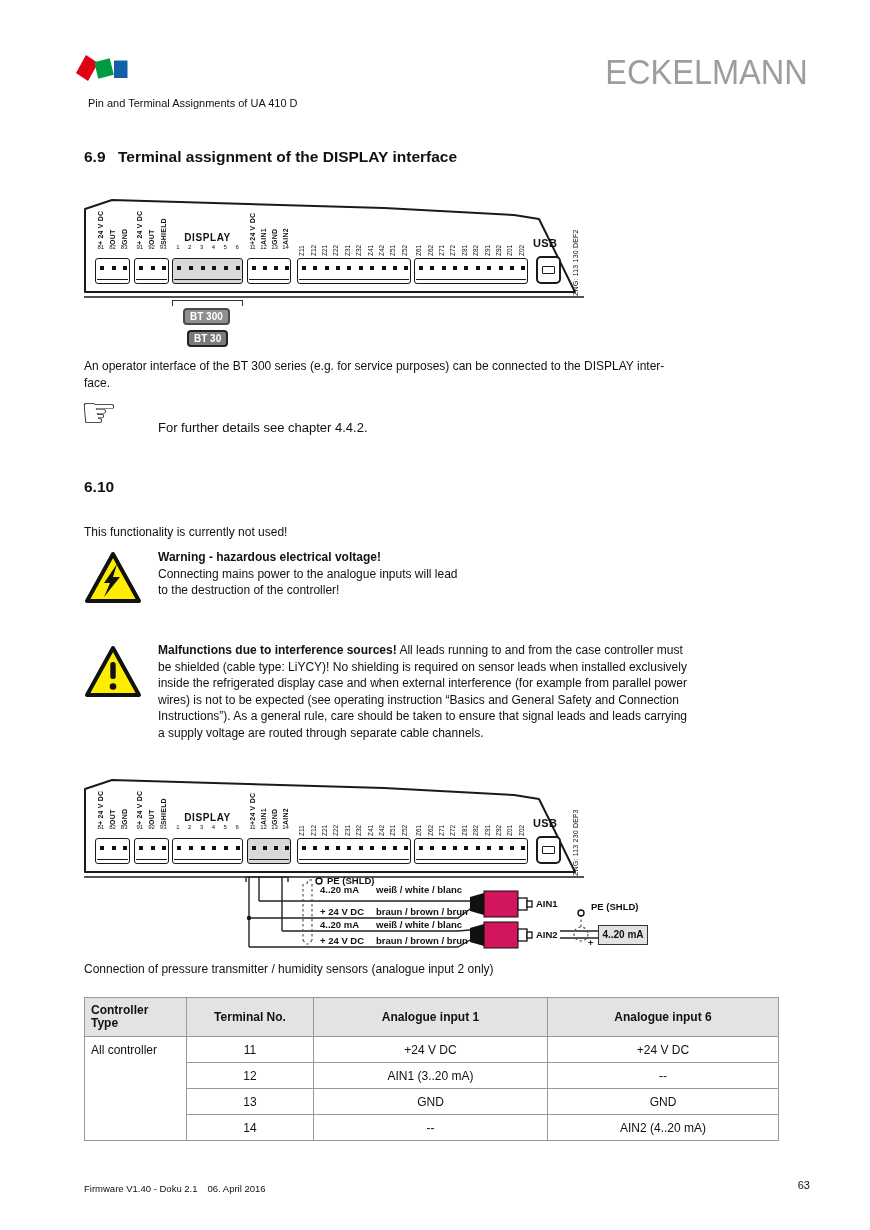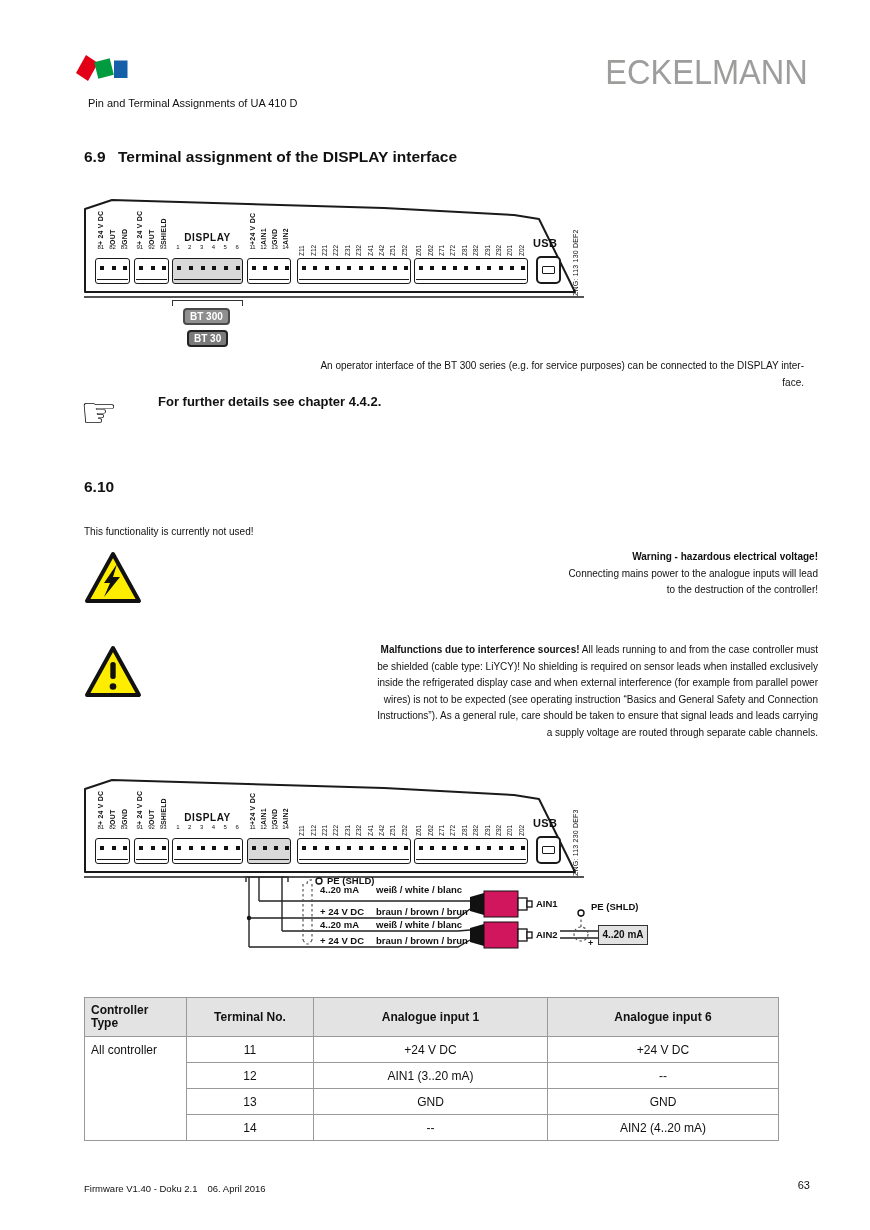--- a/index.html
+++ b/index.html
@@ -1,20 +1,20 @@
 <!DOCTYPE html>
 <html><head>
 <meta charset="utf-8">
 <style>
   html,body{margin:0;padding:0;background:#fff;}
   body{width:870px;height:1230px;font-family:"Liberation Sans",sans-serif;color:#111;}
   .page{position:relative;width:870px;height:1230px;overflow:hidden;background:#fff;}
   .abs{position:absolute;}
   .preline{white-space:pre-line;}
-  .body-text{font-size:10px;line-height:16.5px;text-align:right;}
+  .body-text{font-size:12px;line-height:16.5px;}
   .h2{display:flex;font-size:15.5px;font-weight:bold;}
   .h2 .num{width:34px;flex:0 0 34px;}
   .doc-title{font-size:11px;}
   .wordmark{font-size:35px;color:#9d9d9c;letter-spacing:0px;transform:scaleX(0.93);transform-origin:100% 50%;white-space:nowrap;}
   .footer{font-size:9.5px;color:#111;}
   .footer .gap{display:inline-block;width:10px;}
   .pagenum{font-size:11px;}
 
   
   .diagram{width:512px;height:106px;}
@@ -178,21 +178,21 @@
     </div>
 
   <div class="abs bracket" style="left:172px;top:300px;width:71px;"></div>
   <div class="abs bt-badge bt300" style="left:183px;top:308px;">BT 300</div>
   <div class="abs bt-badge bt30" style="left:187px;top:330px;">BT 30</div>
 
   <div class="abs body-text preline" style="left:84px;top:358px;width:720px;">An operator interface of the BT 300 series (e.g. for service purposes) can be connected to the DISPLAY inter-
 face.</div>
 
   <div class="abs hand" style="left:80px;top:392px;font-size:42px;">☞</div>
-  <div class="abs note-text" style="left:158px;top:394px;font-weight:bold;">For further details see chapter 4.4.2.</div>
+  <div class="abs note-text" style="left:158px;top:420px;">For further details see chapter 4.4.2.</div>
 
   <div class="abs h2" style="left:84px;top:478px;width:700px;">
     <span class="num">6.10</span>
   </div>
 
   <div class="abs body-text" style="left:84px;top:524px;">This functionality is currently not used!</div>
 
   <svg class="abs" style="left:84px;top:550px;" width="58" height="56" viewBox="0 0 58 56">
     <path d="M29 4 L55 51 L3 51 Z" fill="#ffed00" stroke="#111" stroke-width="4" stroke-linejoin="round"></path>
     <path d="M33 14 L20 33 L26 33 L20 47 L36 27 L29 27 Z" fill="#111"></path>
@@ -365,20 +365,21 @@
     <span class="wcolor" style="left:146px;top:51px;">weiß / white / blanc</span>
     <span class="wlabel" style="left:90px;top:67px;">+ 24 V DC</span>
     <span class="wcolor" style="left:146px;top:67px;">braun / brown / brun</span>
     <span class="wlabel" style="left:306px;top:30px;">AIN1</span>
     <span class="wlabel" style="left:306px;top:61px;">AIN2</span>
     <span class="wlabel" style="left:361px;top:33px;">PE (SHLD)</span>
     <span class="wlabel" style="left:358px;top:70px;font-size:9px;">+</span>
     <div class="tx-box">4..20 mA</div>
   </div>
 
+  <div class="abs body-text" style="left:84px;top:961px;">Connection of pressure transmitter / humidity sensors (analogue input 2 only)</div>
 
   <table class="spec-table abs" style="left:84px;top:997px;width:694px;">
     <colgroup>
         <col style="width:102px">
         <col style="width:127px">
         <col style="width:234px">
         <col style="width:231px">
       </colgroup>
     <thead>
       <tr>

